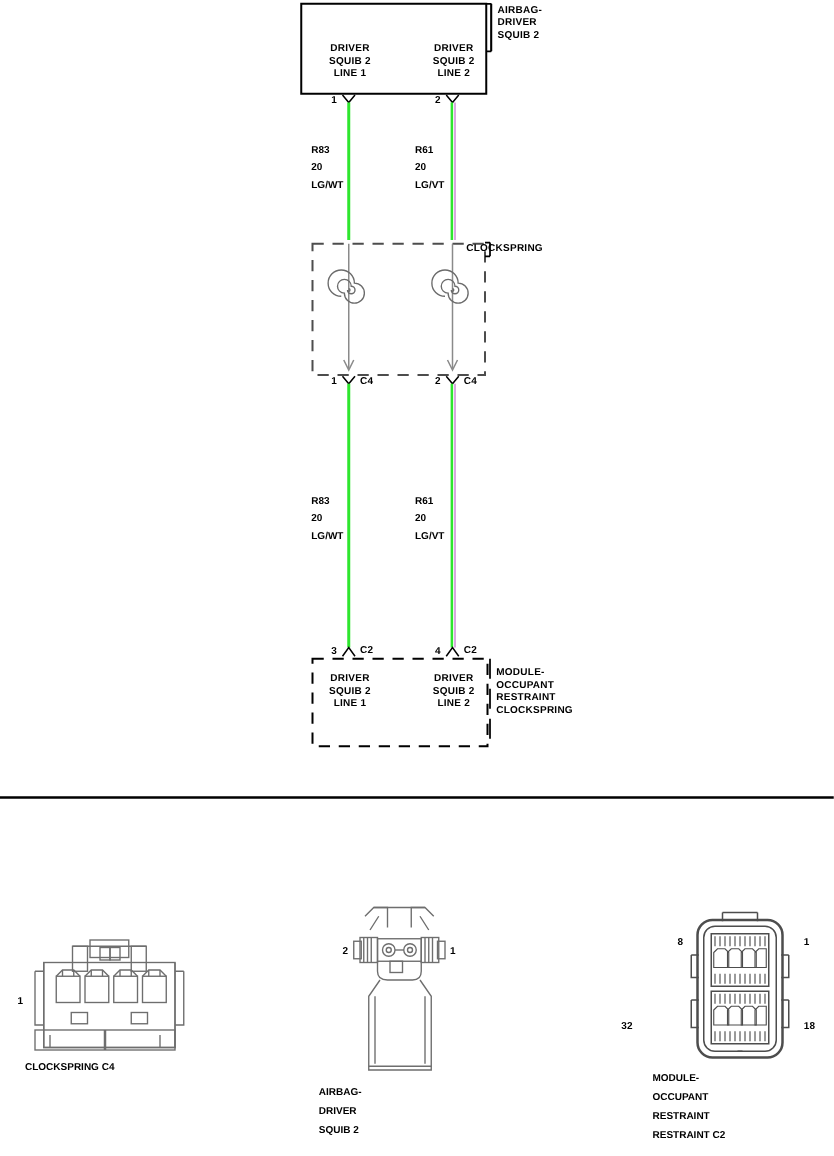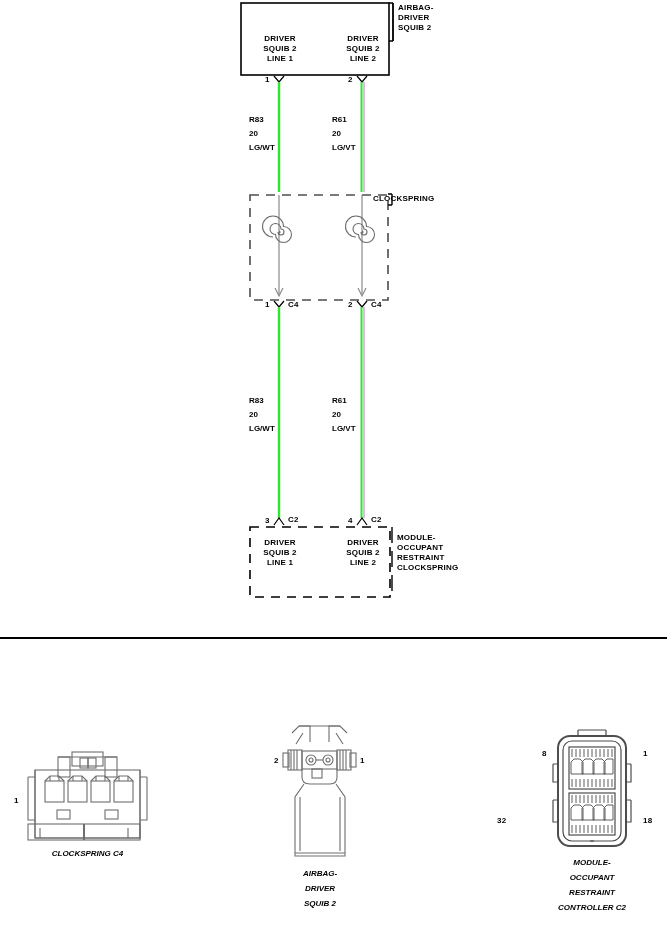--- a/index.html
+++ b/index.html
@@ -50,24 +50,22 @@
     left: 0;
     top: 0;
     width: 667px;
     height: 925px;
     overflow: visible;
   }
   .conn-caption {
     position: absolute;
     font-size: 8px;
     font-weight: bold;
-    text-align: center;
     line-height: 15px;
     white-space: nowrap;
-    font-style: italic;
   }
 </style>
 </head>
 <body>
 
 <div id="sheet">
 
   <svg class="layer" viewBox="0 0 667 925">
 
     <rect x="241" y="3" width="148" height="72" fill="#ffffff" stroke="#000000" stroke-width="1.6"></rect>
@@ -346,16 +344,16 @@
   </div>
 
   <div class="lbl pin" style="left:542px; top:749px;">8</div>
   <div class="lbl pin" style="left:643px; top:749px;">1</div>
   <div class="lbl pin" style="left:497px; top:816px;">32</div>
   <div class="lbl pin" style="left:643px; top:816px;">18</div>
   <div class="conn-caption" style="left:522px; top:855px; width:140px;">
     <div>MODULE-</div>
     <div>OCCUPANT</div>
     <div>RESTRAINT</div>
-    <div>CONTROLLER C2</div>
+    <div>RESTRAINT C2</div>
   </div>
 
 </div>
 
 </body></html>

